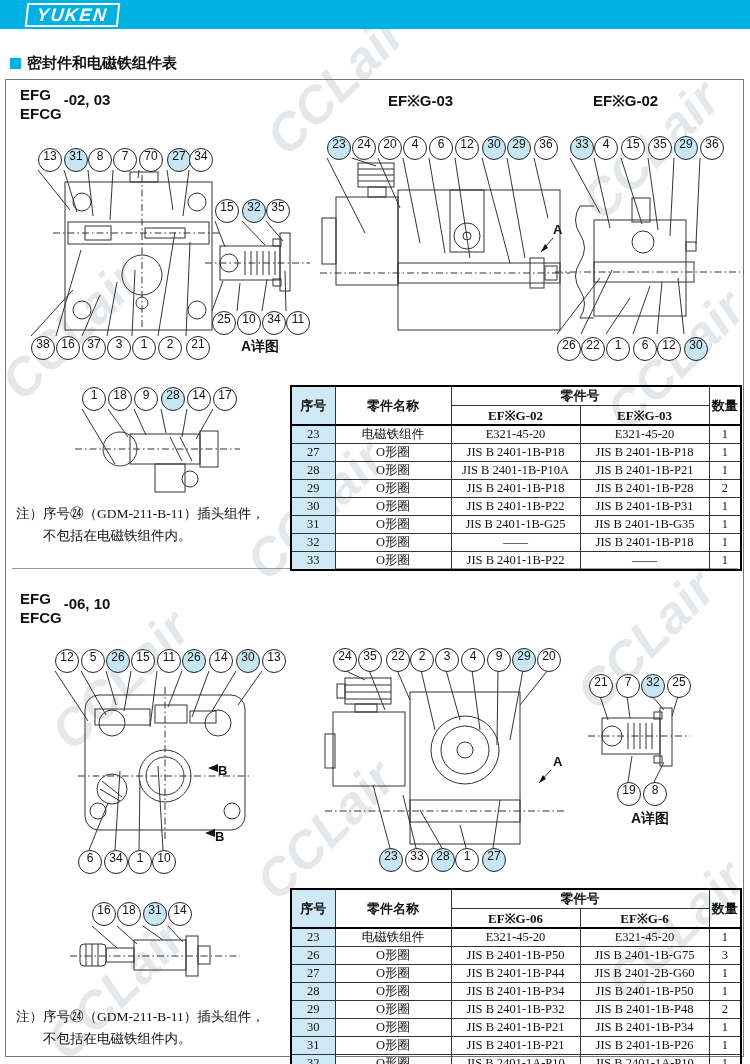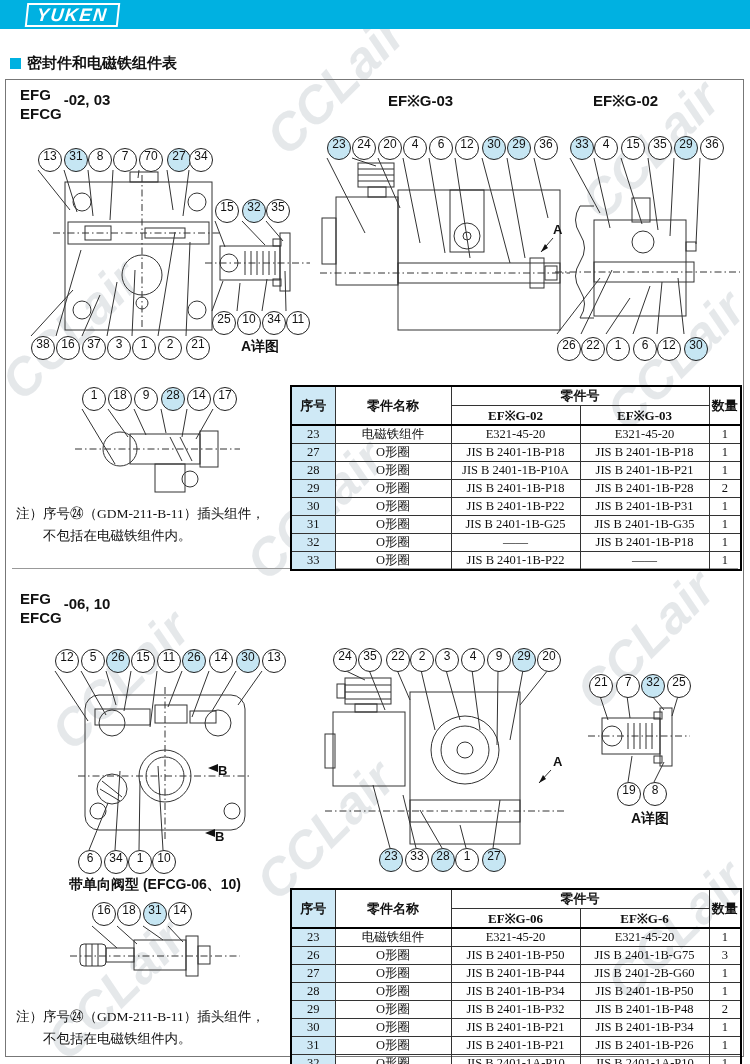--- a/index.html
+++ b/index.html
@@ -451,21 +451,20 @@
     <line class="ht" x1="21" y1="18" x2="21" y2="40"></line>
       <line class="ht" x1="27" y1="18" x2="27" y2="40"></line>
     <line class="ht" x1="33" y1="18" x2="33" y2="40"></line>
     <rect x="41" y="22" width="28" height="14"></rect>
       <rect x="69" y="14" width="52" height="30"></rect>
     <rect x="121" y="10" width="12" height="40"></rect>
       <rect x="133" y="20" width="12" height="18"></rect>
     <line class="cl" x1="5" y1="30" x2="175" y2="30"></line>
   </svg>
 
-  <div class="cap" style="left:35px;top:876px;width:240px;">带单向阀型 (EFCG-06、10)</div>
   <div class="cap" style="left:585px;top:810px;width:130px;">A详图</div>
   <div class="note" style="left:16px;top:1006px;">
     <div>注）序号㉔（GDM-211-B-11）插头组件，</div>
     <div class="l2">不包括在电磁铁组件内。</div>
   </div>
 
   <div class="co" style="left:55px;top:649px;">12</div>
   <div class="co" style="left:81px;top:649px;">5</div>
   <div class="co hl" style="left:106px;top:649px;">26</div>
   <div class="co" style="left:131px;top:649px;">15</div>

